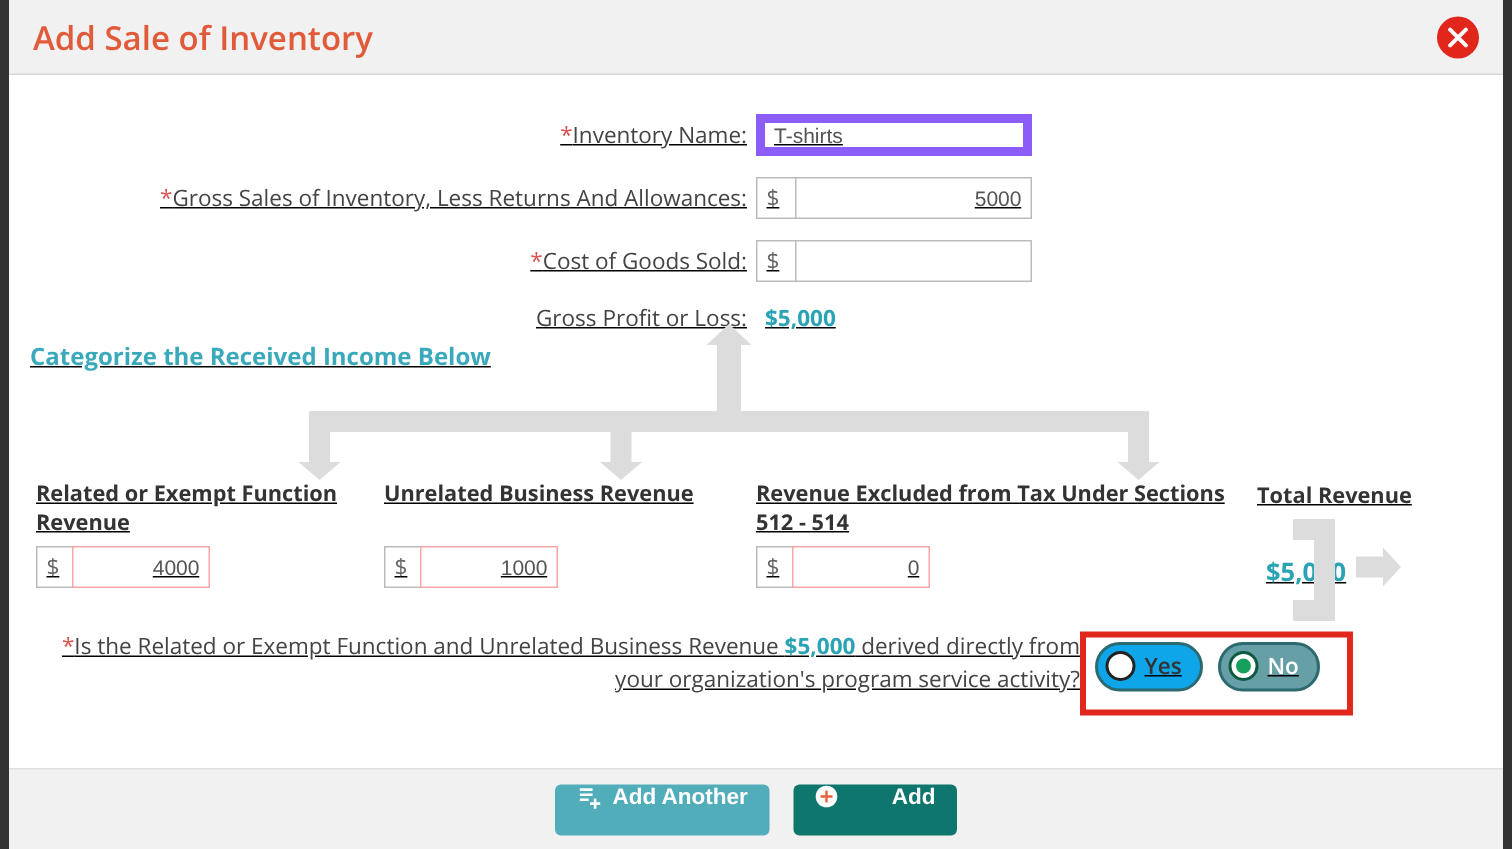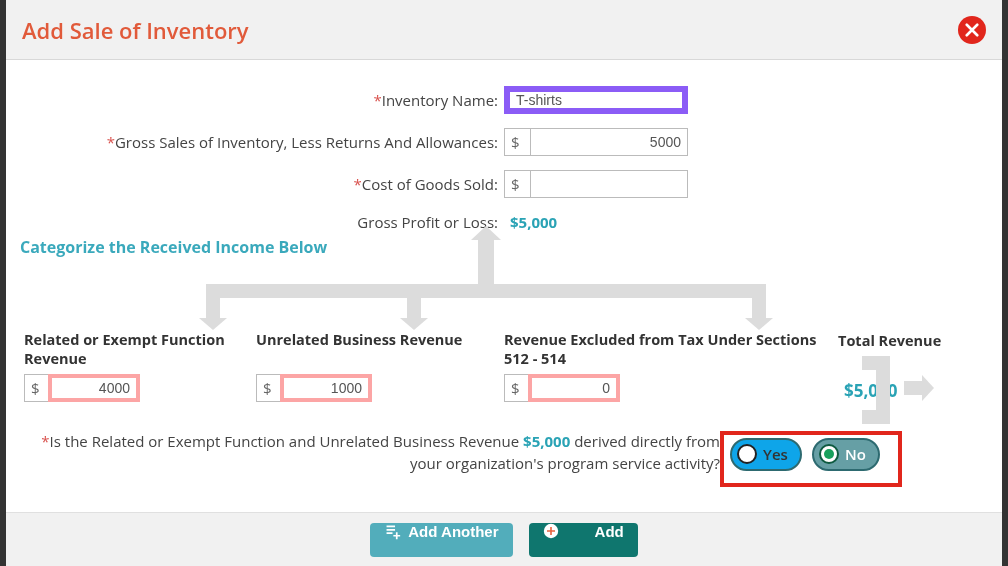--- a/index.html
+++ b/index.html
@@ -14,21 +14,21 @@
     position: absolute;
     left: 6px;
     top: 0;
     width: 996px;
     height: 566px;
     background: #fff;
     display: flex;
     flex-direction: column;
   }
   .header {
-    height: 60px;
+    height: 50px;
     background: #f1f1f1;
     border-bottom: 1px solid #d8d8d8;
     display: flex;
     align-items: center;
     justify-content: space-between;
     padding: 0 16px;
   }
   .header h1 {
     color: #e15a3a;
     font-size: 22px;
@@ -42,20 +42,21 @@
     display: flex;
     align-items: center;
     justify-content: center;
     cursor: pointer;
   }
   .close-btn svg { width: 14px; height: 14px; fill: #fff; }
   .body {
     flex: 1;
     padding: 26px 4px 2px 4px;
     position: relative;
+    text-decoration: underline;
   }
   .form-rows { width: 690px; }
   .form-row {
     display: flex;
     align-items: center;
     margin-bottom: 14px;
   }
   .form-row .label-col {
     width: 494px;
     text-align: right;
@@ -224,21 +225,21 @@
     border-right: none;
     height: 28px;
     width: 24px;
     display: flex;
     align-items: center;
     padding-left: 6px;
     color: #666;
     font-size: 15px;
   }
   .small-money input {
-    border: 4px solid #fca5a5;
+    border: 1px solid #fca5a5;
     height: 28px;
     width: 92px;
     text-align: right;
     padding: 3px 6px;
     font-size: 14px;
     color: #555;
   }
   .total-val {
     font-size: 17px;
     font-weight: 700;

